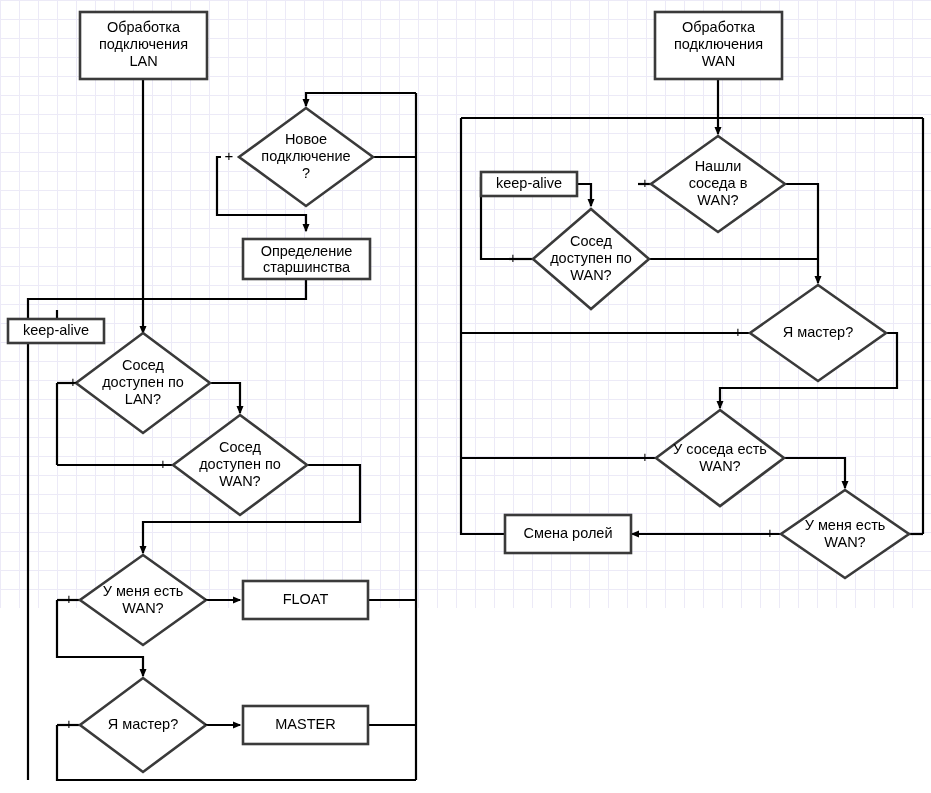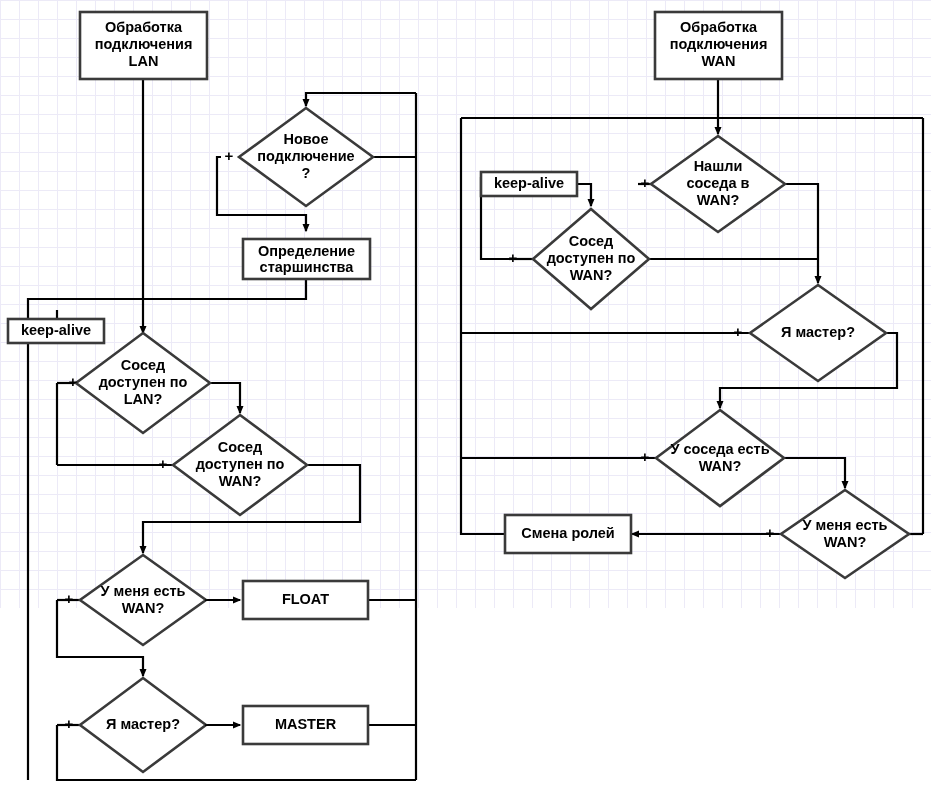--- a/index.html
+++ b/index.html
@@ -14,21 +14,20 @@
     position:relative;
     width:931px;height:608px;
     background-color:#ffffff;
     background-image:
       linear-gradient(to right, #eceaf7 1px, transparent 1px),
       linear-gradient(to bottom, #eceaf7 1px, transparent 1px),
       linear-gradient(to right, #dedaf0 1px, transparent 1px),
       linear-gradient(to bottom, #dedaf0 1px, transparent 1px);
     background-size:19px 19px, 19px 19px, 95px 95px, 95px 95px;
     background-position:0 0, 0 0, 0 0, 0 0;
-    font-weight:bold;
   }
   #canvas{position:absolute;left:0;top:0;width:931px;height:793px;}
   svg text{font-family:"Liberation Sans","DejaVu Sans",sans-serif;fill:#000;}
   .nodetext{font-size:14.5px;text-anchor:middle;dominant-baseline:middle;}
   .sign{font-size:15px;text-anchor:middle;dominant-baseline:middle;}
 </style>
 </head>
 <body>
 
 <div id="root">

